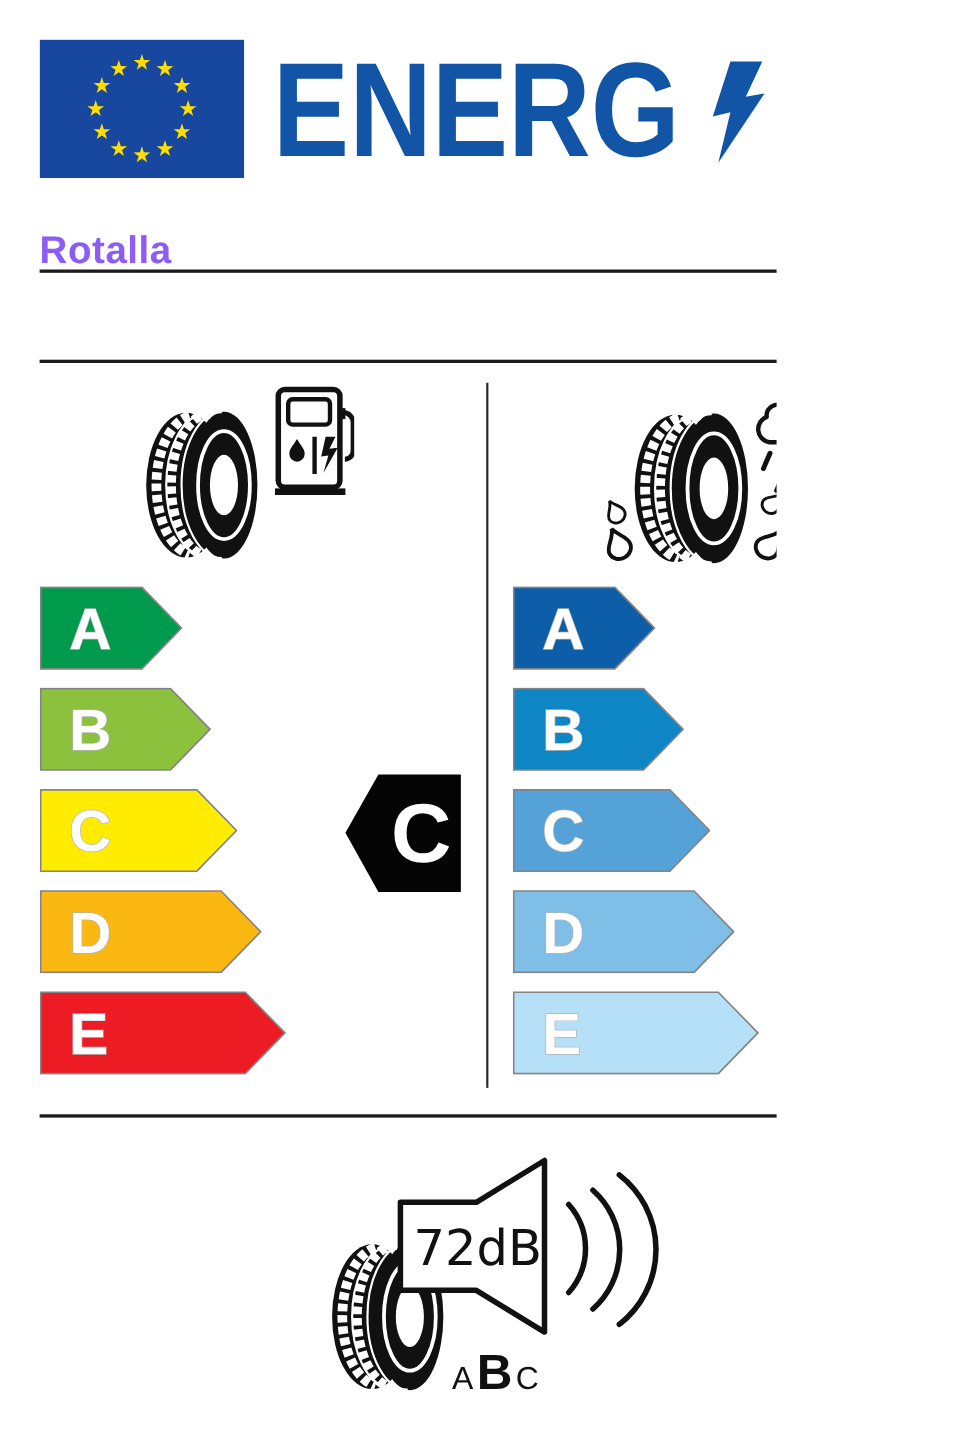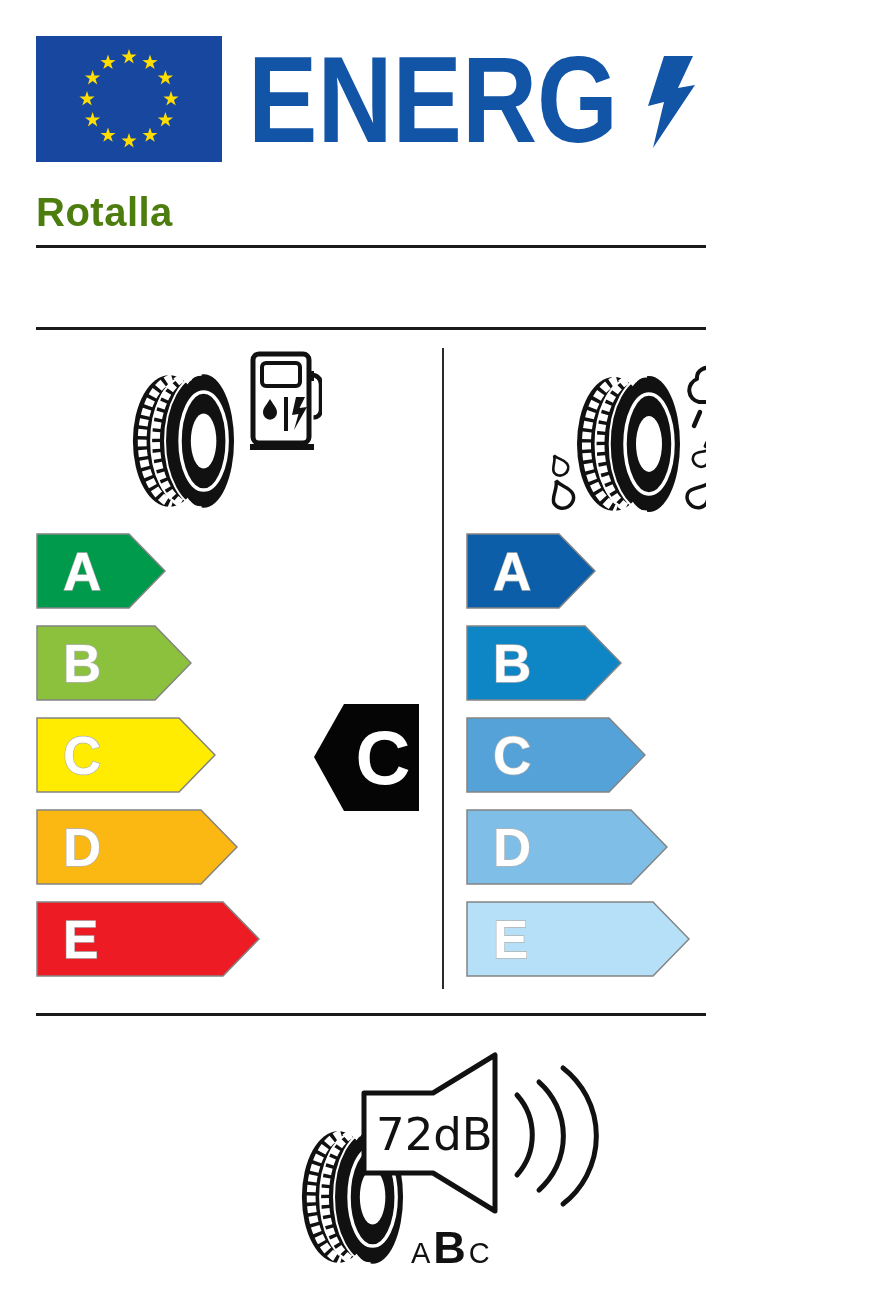--- a/index.html
+++ b/index.html
@@ -1,21 +1,21 @@
 <!DOCTYPE html>
 <html><head>
 <meta charset="utf-8">
 <style>
   html,body{margin:0;padding:0;background:#fff;}
   body{font-family:"Liberation Sans",sans-serif;}
   #label{position:relative;width:706px;height:1299px;background:#fff;overflow:hidden;}
   .abs{position:absolute;}
   .rule{position:absolute;left:36px;width:814px;height:3px;background:#1a1a1a;}
   #vline{position:absolute;left:442px;top:348px;width:2px;height:641px;background:#2a2a2a;}
-  #brand{position:absolute;left:36px;top:190px;font-size:40px;font-weight:bold;color:#4d7c0f;letter-spacing:0.5px;}
+  #brand{position:absolute;left:36px;top:208px;font-size:35px;font-weight:bold;color:#8b5cf6;letter-spacing:0.5px;}
   .scale-letter{font-family:"Liberation Sans",sans-serif;font-size:53px;font-weight:bold;fill:#fff;stroke:#b3b3b3;stroke-width:1.3;paint-order:stroke;}
   .indicator-letter{font-family:"Liberation Sans",sans-serif;font-size:76px;font-weight:bold;fill:#fff;text-anchor:middle;}
   .ink{stroke:#111;fill:#fff;}
   #abc-row{position:absolute;left:411px;top:1222px;display:flex;align-items:baseline;gap:3px;color:#111;}
   #abc-row .small{font-size:29px;font-weight:400;}
   #abc-row .big{font-size:45px;font-weight:bold;}
   .noise-db{font-family:"DejaVu Sans","Liberation Sans",sans-serif;font-size:45px;fill:#111;}
 </style>
 </head>
 <body>

